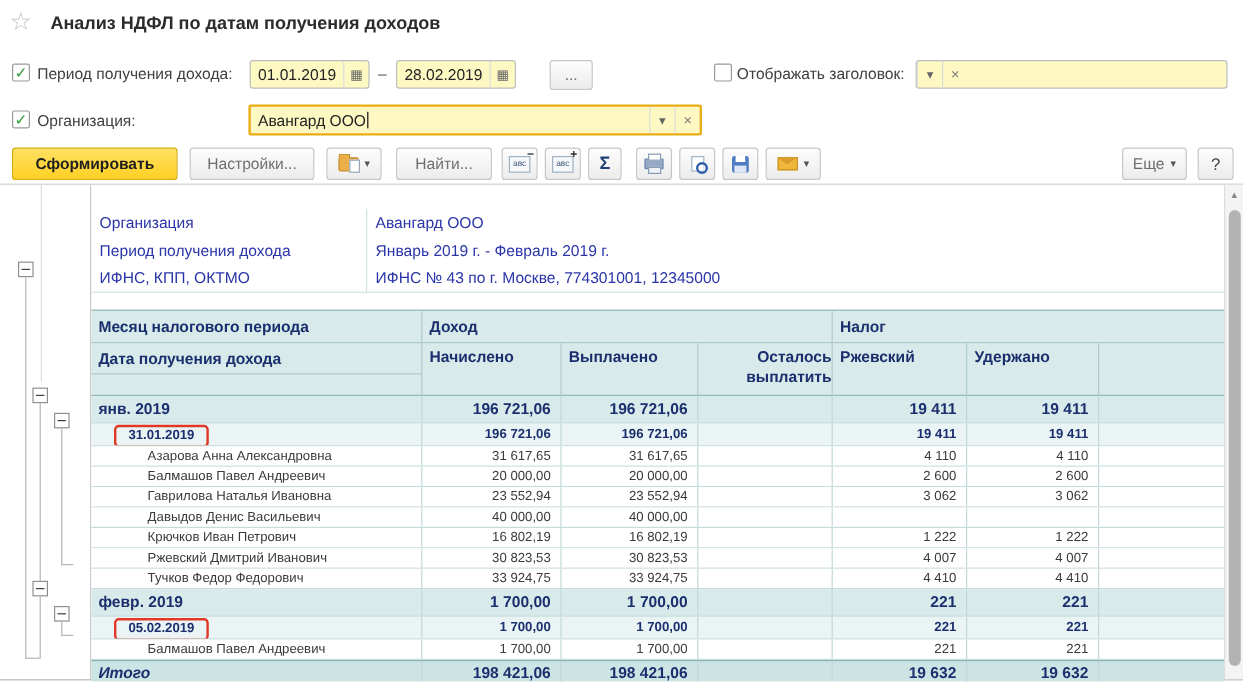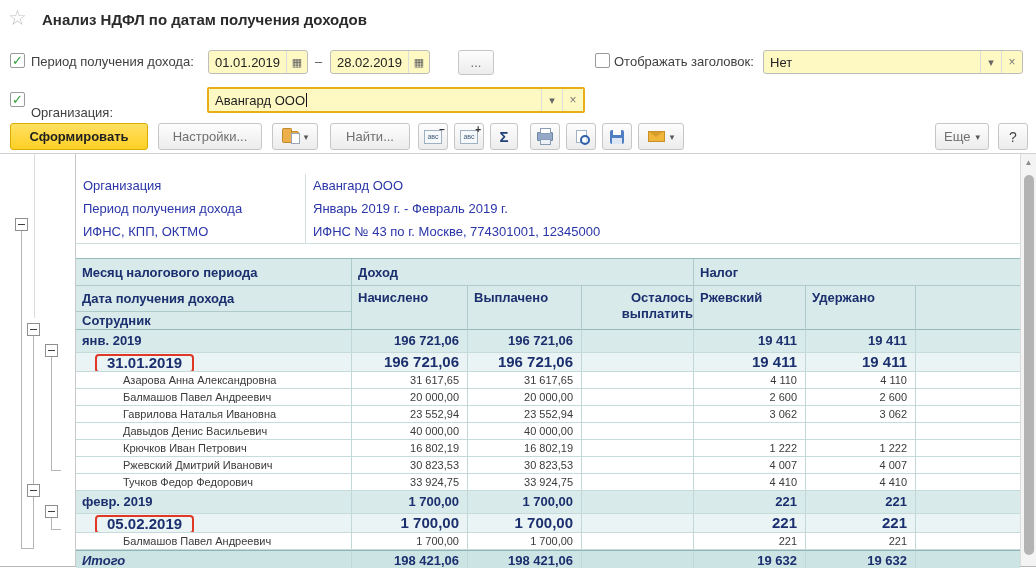--- a/index.html
+++ b/index.html
@@ -87,21 +87,21 @@
 
   .tbody { position:absolute; left:0; top:164px; width:944px; }
   .trow { display:grid; grid-template-columns:276px 116px 114px 112px 112px 110px 104px; border-bottom:1px solid #c6dcdc; }
   .trow .c { border-right:1px solid #c2d8d8; overflow:hidden; white-space:nowrap; }
   .trow .c:last-child { border-right:none; }
   .trow .cl { text-align:left; }
   .trow .cn { text-align:right; padding-right:8px; }
   .r-month { height:23px; background:#d8eaea; font-weight:bold; font-size:13px; color:#1b2f6e; }
   .r-month .c { line-height:22px; }
   .r-month .cl { padding-left:6px; }
-  .r-date { height:19px; background:#eaf4f4; font-weight:bold; font-size:15px; color:#1b2f6e; }
+  .r-date { height:19px; background:#eaf4f4; font-weight:bold; font-size:11px; color:#1b2f6e; }
   .r-date .c { line-height:18px; }
   .r-date .cl { padding-left:19px; }
   .r-date .cl .hl { display:inline-block; border:2px solid #df3826; border-radius:4px; padding:0 10px 1px; line-height:14px; margin-top:1px; }
   .r-emp { height:17px; background:#fff; font-size:11px; color:#3a3a3a; }
   .r-emp .c { line-height:16px; }
   .r-emp .cl { padding-left:47px; }
   .r-total { height:22px; background:#cde4e4; font-weight:bold; font-size:13px; color:#1b2f6e; border-top:1px solid #8fb4b4; border-bottom:1px solid #a9c6c6; }
   .r-total .c { line-height:20px; }
   .r-total .cl { padding-left:6px;font-style:italic; }
 
@@ -131,29 +131,28 @@
     <span class="txt">28.02.2019</span>
     <span class="ibtn">▦</span>
   </div>
   <div class="btn" style="left:458px;top:2px;width:36px;height:25px;">
     <span>...</span>
   </div>
 
   <span class="cb" style="left:595px;top:5px;"></span>
   <span class="flabel" style="left:614px;top:6px;">Отображать заголовок:</span>
   <div class="inputbox" style="left:763px;top:2px;width:260px;">
-    <span class="txt">Нет</span>
     <span class="ibtn">▾</span>
     <span class="ibtn clr">×</span>
   </div>
 </div>
 
 <div class="abs" style="left:0;top:86px;width:1036px;height:30px;">
   <span class="cb" style="left:10px;top:6px;">✓</span>
-  <span class="flabel" style="left:31px;top:19px;">Организация:</span>
+  <span class="flabel" style="left:31px;top:7px;">Организация:</span>
   <div class="inputbox combo-org" style="left:207px;top:1px;width:378px;">
     <span class="txt"><span>Авангард ООО</span><span class="caret"></span></span>
     <span class="ibtn">▾</span>
     <span class="ibtn clr">×</span>
   </div>
 </div>
 
 <div class="abs" style="left:0;top:120px;width:1036px;height:33px;">
   <div class="btn btn-generate" style="left:10px;top:3px;width:138px;">
     <span>Сформировать</span>
@@ -237,21 +236,20 @@
       <div class="info-row">
         <span class="i-label">ИФНС, КПП, ОКТМО</span>
         <span class="i-value">ИФНС № 43 по г. Москве, 774301001, 12345000</span>
       </div>
     </div>
 
     <div class="thead">
       <div class="h-c1">
         <div class="h-r h-r1">Месяц налогового периода</div>
         <div class="h-r h-r2">Дата получения дохода</div>
-        <div class="h-r h-r3">Сотрудник</div>
       </div>
       <div class="h-num">
         <div class="h-cell h-grp income">Доход</div>
         <div class="h-cell h-grp tax noline">Налог</div>
         <div class="h-cell h-col">Начислено</div>
         <div class="h-cell h-col">Выплачено</div>
         <div class="h-cell h-col wrap">Осталось выплатить</div>
         <div class="h-cell h-col">Ржевский</div>
         <div class="h-cell h-col">Удержано</div>
       </div>

